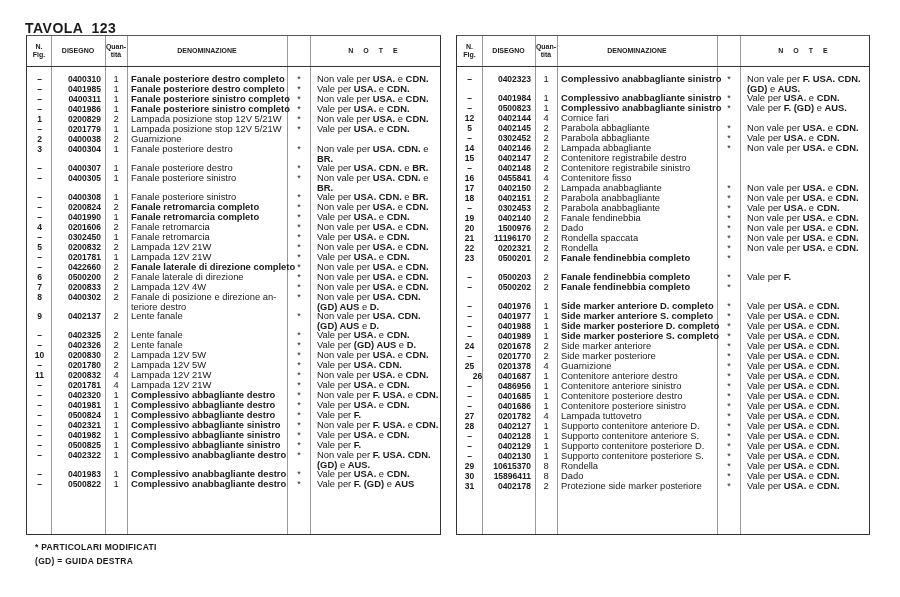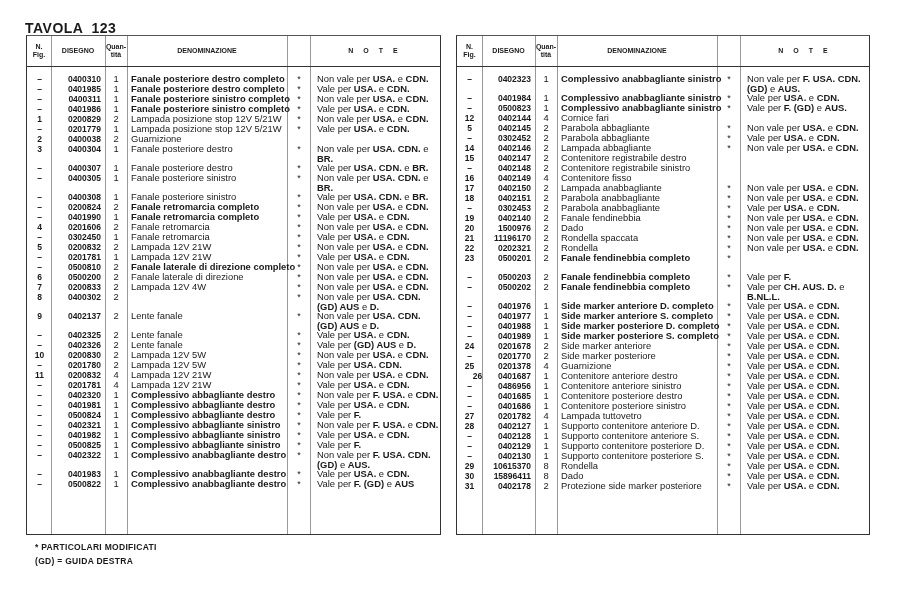--- a/index.html
+++ b/index.html
@@ -223,21 +223,21 @@
         <div class="c dis" style="left:24px">0201781</div>
         <div class="c qty" style="left:78px">1</div>
         <div class="c den" style="left:104px">
           <div>Lampada 12V 21W</div>
         </div>
         <div class="c ast" style="left:261px">*</div>
         <div class="c note" style="left:290px;width:122px">Vale per<b> USA.</b> e <b>CDN.</b></div>
       </div>
       <div class="row">
         <div class="c fig" style="left:0">–</div>
-        <div class="c dis" style="left:24px">0500810</div>
+        <div class="c dis" style="left:24px">0422660</div>
         <div class="c qty" style="left:78px">2</div>
         <div class="c den b" style="left:104px">
           <div>Fanale laterale di direzione completo</div>
         </div>
         <div class="c ast" style="left:261px">*</div>
         <div class="c note" style="left:290px;width:122px">Non vale per<b> USA.</b> e <b>CDN.</b></div>
       </div>
       <div class="row">
         <div class="c fig" style="left:0">6</div>
         <div class="c dis" style="left:24px">0500200</div>
@@ -255,20 +255,24 @@
         <div class="c den" style="left:104px">
           <div>Lampada 12V 4W</div>
         </div>
         <div class="c ast" style="left:261px">*</div>
         <div class="c note" style="left:290px;width:122px">Non vale per<b> USA.</b> e <b>CDN.</b></div>
       </div>
       <div class="row tall">
         <div class="c fig" style="left:0">8</div>
         <div class="c dis" style="left:24px">0400302</div>
         <div class="c qty" style="left:78px">2</div>
+        <div class="c den" style="left:104px">
+          <div>Fanale di posizione e direzione an-</div>
+          <div>teriore destro</div>
+        </div>
         <div class="c ast" style="left:261px">*</div>
         <div class="c note" style="left:290px;width:122px">Non vale per<b> USA. CDN. (GD) AUS</b> e <b>D.</b></div>
       </div>
       <div class="row tall">
         <div class="c fig" style="left:0">9</div>
         <div class="c dis" style="left:24px">0402137</div>
         <div class="c qty" style="left:78px">2</div>
         <div class="c den" style="left:104px">
           <div>Lente fanale</div>
         </div>
@@ -537,21 +541,21 @@
         <div class="c dis" style="left:24px">0402148</div>
         <div class="c qty" style="left:78px">2</div>
         <div class="c den" style="left:104px">
           <div>Contenitore registrabile sinistro</div>
         </div>
         <div class="c ast" style="left:261px"></div>
         <div class="c note" style="left:290px;width:122px"></div>
       </div>
       <div class="row">
         <div class="c fig" style="left:0">16</div>
-        <div class="c dis" style="left:24px">0402149</div>
+        <div class="c dis" style="left:24px">0455841</div>
         <div class="c qty" style="left:78px">4</div>
         <div class="c den" style="left:104px">
           <div>Contenitore fisso</div>
         </div>
         <div class="c ast" style="left:261px"></div>
         <div class="c note" style="left:290px;width:122px"></div>
       </div>
       <div class="row">
         <div class="c fig" style="left:0">17</div>
         <div class="c dis" style="left:24px">0402150</div>
@@ -642,21 +646,20 @@
         <div class="c note" style="left:290px;width:122px">Vale per<b> F.</b></div>
       </div>
       <div class="row tall">
         <div class="c fig" style="left:0">–</div>
         <div class="c dis" style="left:24px">0500202</div>
         <div class="c qty" style="left:78px">2</div>
         <div class="c den b" style="left:104px">
           <div>Fanale fendinebbia completo</div>
         </div>
         <div class="c ast" style="left:261px">*</div>
-        <div class="c note" style="left:290px;width:122px">Vale per<b> CH. AUS. D.</b> e <b>B.NL.L.</b></div>
       </div>
       <div class="row">
         <div class="c fig" style="left:0">–</div>
         <div class="c dis" style="left:24px">0401976</div>
         <div class="c qty" style="left:78px">1</div>
         <div class="c den b" style="left:104px">
           <div>Side marker anteriore D. completo</div>
         </div>
         <div class="c ast" style="left:261px">*</div>
         <div class="c note" style="left:290px;width:122px">Vale per<b> USA.</b> e <b>CDN.</b></div>

